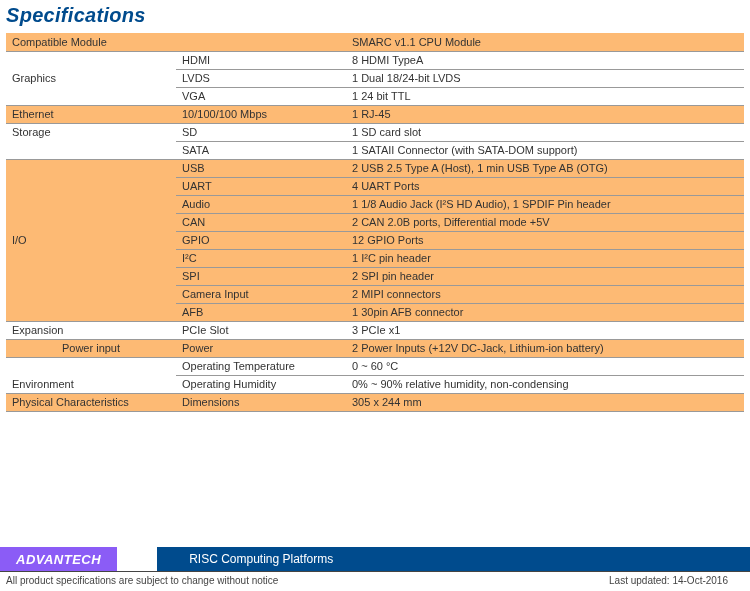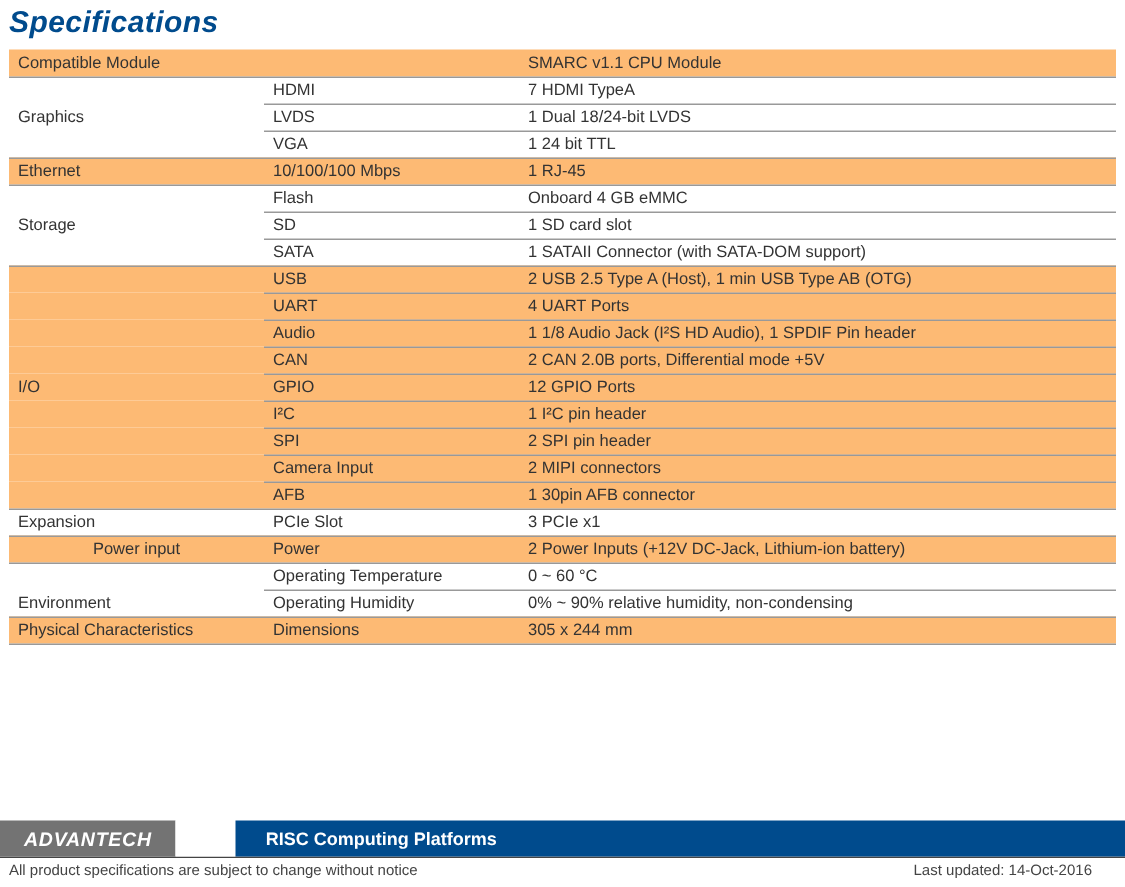--- a/index.html
+++ b/index.html
@@ -6,62 +6,57 @@
   body { font-family: Arial, Helvetica, sans-serif; font-size: 11px; color: #333; width: 750px; height: 591px; background: #fff; position: relative; }
   .container { padding: 4px 6px 0 6px; }
   h1.title { color: #004b8d; font-size: 20px; font-weight: bold; font-style: italic; margin-bottom: 6px; letter-spacing: 0.3px; }
   table.spec { width: 100%; border-collapse: collapse; }
   table.spec td { padding: 2.5px 6px; vertical-align: middle; border-bottom: 1px solid #999; height: 18px; }
   table.spec td.cat { width: 170px; }
   table.spec td.sub { width: 170px; }
   tr.alt td { background: #fdba74; }
   .footer { position: absolute; left: 0; bottom: 0; width: 100%; }
   .footer-bar { display: flex; align-items: stretch; height: 24px; }
-  .brand { background: #737373; color: #fff; font-weight: bold; font-size: 13px; padding: 4px 16px; font-style: italic; letter-spacing: 0.5px; display: flex; align-items: center; }
+  .brand { background: #8b5cf6; color: #fff; font-weight: bold; font-size: 13px; padding: 4px 16px; font-style: italic; letter-spacing: 0.5px; display: flex; align-items: center; }
   .platform-wrap { background: #004b8d; flex: 1; display: flex; align-items: center; }
-  .platform { color: #fff; font-weight: bold; font-size: 12px; padding: 0 20px; }
+  .platform { color: #fff; font-weight: normal; font-size: 12px; padding: 0 32px; }
   .gap { width: 40px; background: #fff; }
   .footer-note { display: flex; justify-content: space-between; padding: 3px 22px 5px 6px; font-size: 10px; color: #444; border-top: 1px solid #444; }
 </style>
 </head>
 <body>
 
 <div class="container">
   <h1 class="title">Specifications</h1>
   <table class="spec">
     <tbody id="spec-body">
         <tr class="alt">
           <td class="cat" style="border-bottom: 1px solid rgb(153, 153, 153);">Compatible Module</td>
           <td class="sub"></td>
           <td>SMARC v1.1 CPU Module</td>
         </tr>
         <tr>
           <td class="cat" style="border-bottom: none;"></td>
           <td class="sub">HDMI</td>
-          <td>7 HDMI TypeA</td>
+          <td>8 HDMI TypeA</td>
         </tr>
         <tr>
           <td class="cat" style="border-bottom: none;">Graphics</td>
           <td class="sub">LVDS</td>
           <td>1 Dual 18/24-bit LVDS</td>
         </tr>
         <tr>
           <td class="cat" style="border-bottom: 1px solid rgb(153, 153, 153);"></td>
           <td class="sub">VGA</td>
           <td>1 24 bit TTL</td>
         </tr>
         <tr class="alt">
           <td class="cat" style="border-bottom: 1px solid rgb(153, 153, 153);">Ethernet</td>
           <td class="sub">10/100/100 Mbps</td>
           <td>1 RJ-45</td>
-        </tr>
-        <tr>
-          <td class="cat" style="border-bottom: none;"></td>
-          <td class="sub">Flash</td>
-          <td>Onboard 4 GB eMMC</td>
         </tr>
         <tr>
           <td class="cat" style="border-bottom: none;">Storage</td>
           <td class="sub">SD</td>
           <td>1 SD card slot</td>
         </tr>
         <tr>
           <td class="cat" style="border-bottom: 1px solid rgb(153, 153, 153);"></td>
           <td class="sub">SATA</td>
           <td>1 SATAII Connector (with SATA-DOM support)</td>

